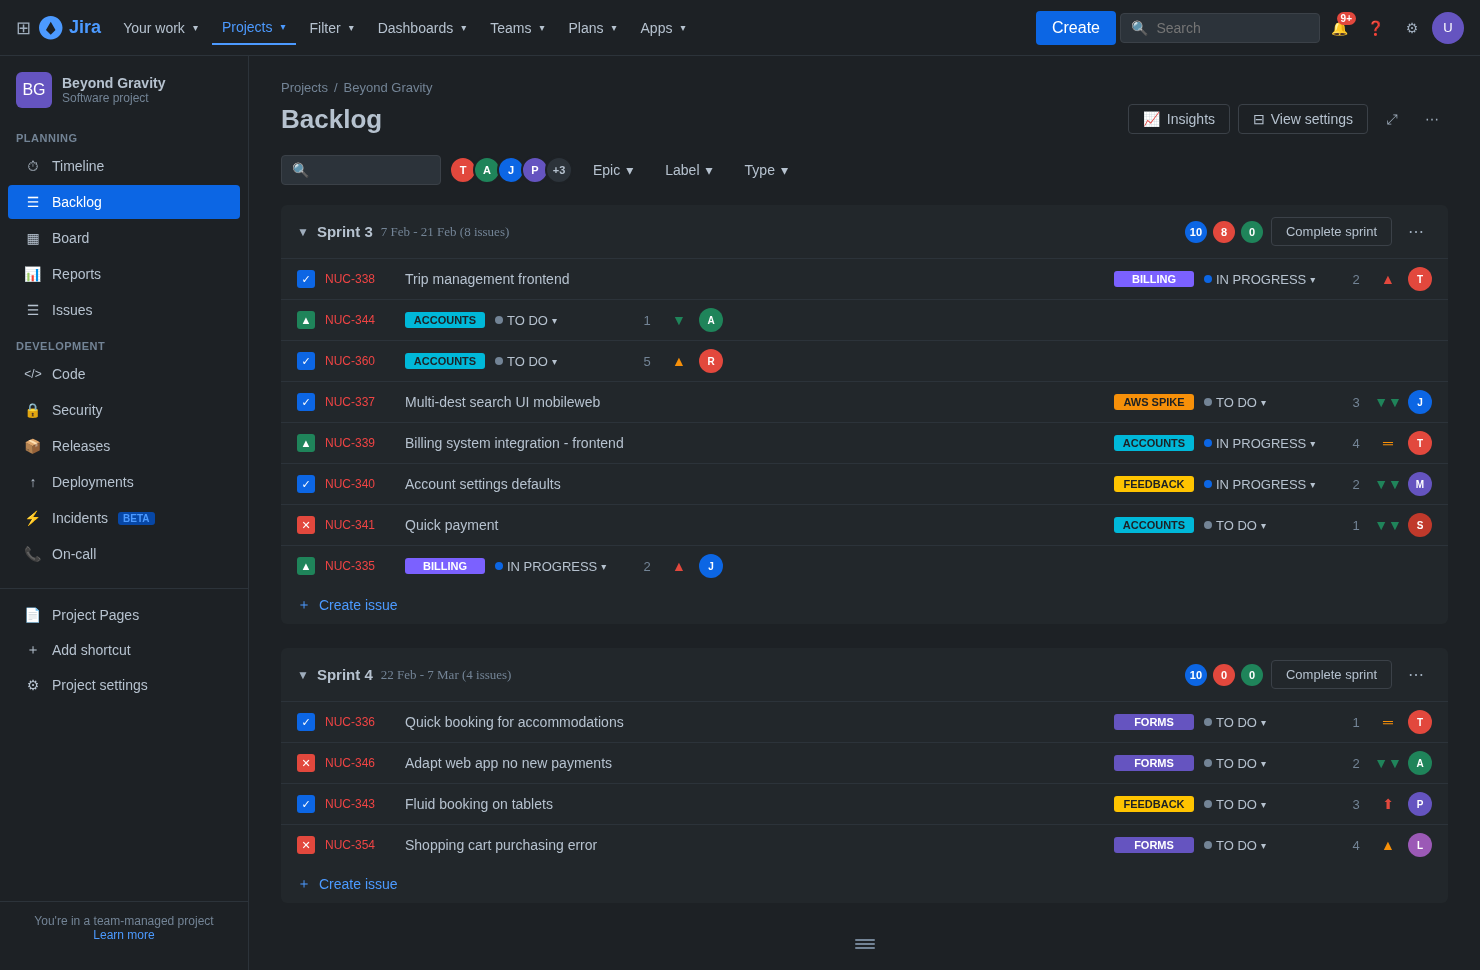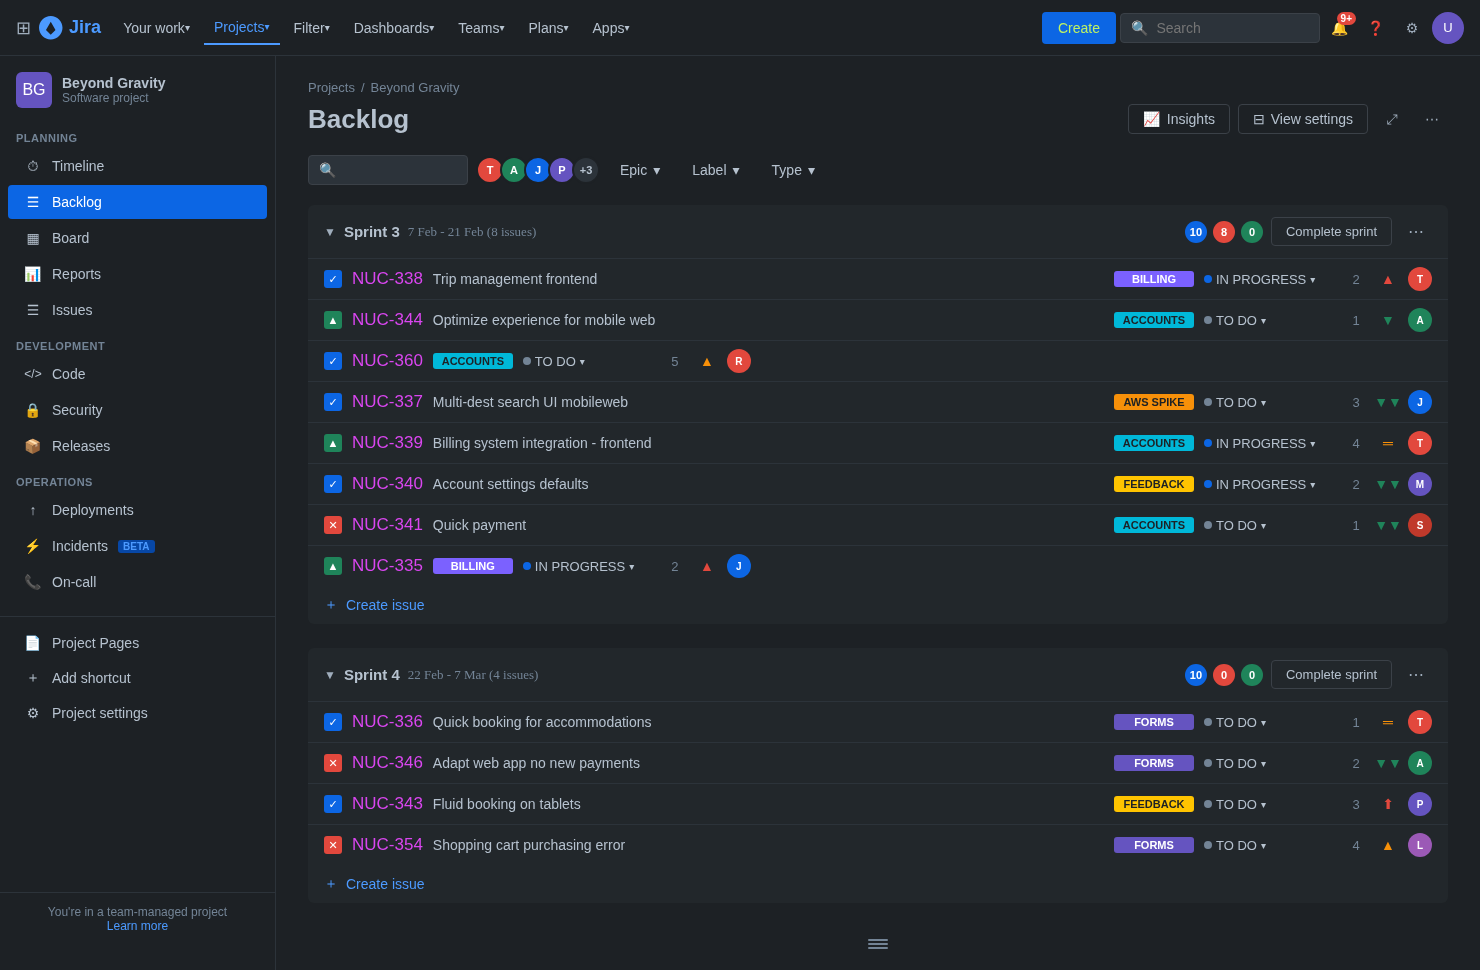--- a/index.html
+++ b/index.html
@@ -3,37 +3,37 @@
   <meta charset="utf-8">
   <style>
     * { box-sizing: border-box; margin: 0; padding: 0; }
     body { font-family: -apple-system, BlinkMacSystemFont, 'Segoe UI', sans-serif; background: #1d2125; color: #b6c2cf; font-size: 14px; height: 970px; overflow: hidden; }
 
     
     .top-nav { display: flex; align-items: center; background: #1d2125; border-bottom: 1px solid #2c333a; padding: 0 16px; height: 56px; gap: 4px; }
     .nav-grid-icon { color: #9fadbc; font-size: 18px; margin-right: 4px; cursor: pointer; }
     .nav-logo { display: flex; align-items: center; gap: 6px; color: #4c9aff; font-weight: 700; font-size: 18px; margin-right: 8px; cursor: pointer; }
     .nav-logo svg { width: 24px; height: 24px; }
-    .nav-item { padding: 8px 10px; border-radius: 4px; color: #b6c2cf; cursor: pointer; display: flex; align-items: center; gap: 0; font-size: 14px; white-space: nowrap; }
+    .nav-item { padding: 8px 10px; border-radius: 4px; color: #b6c2cf; cursor: pointer; display: flex; align-items: center; gap: 8px; font-size: 14px; white-space: nowrap; }
     .nav-item.active { color: #4c9aff; border-bottom: 2px solid #4c9aff; border-radius: 0; }
     .nav-item .caret { font-size: 10px; }
     .nav-spacer { flex: 1; }
-    .nav-create-btn { background: #0c66e4; color: #bef264; border: none; padding: 8px 16px; border-radius: 4px; font-size: 14px; font-weight: 500; cursor: pointer; margin-left: 4px; }
+    .nav-create-btn { background: #0c66e4; color: #ffffff; border: none; padding: 8px 16px; border-radius: 4px; font-size: 16px; font-weight: 500; cursor: pointer; margin-left: 4px; }
     .nav-search { background: #2c333a; border: 1px solid #3b4148; border-radius: 4px; display: flex; align-items: center; padding: 6px 10px; gap: 8px; width: 200px; cursor: pointer; }
     .nav-search input { background: none; border: none; outline: none; color: #b6c2cf; font-size: 14px; width: 100%; }
     .nav-right-icons { display: flex; align-items: center; gap: 4px; }
     .nav-icon-btn { width: 32px; height: 32px; border-radius: 50%; display: flex; align-items: center; justify-content: center; cursor: pointer; color: #9fadbc; position: relative; }
     .notif-badge { position: absolute; top: 0; right: 0; background: #e2483d; color: #fff; border-radius: 10px; font-size: 10px; padding: 1px 4px; font-weight: 700; }
     .avatar-btn { width: 32px; height: 32px; border-radius: 50%; background: #6554c0; display: flex; align-items: center; justify-content: center; color: #fff; font-size: 13px; cursor: pointer; }
 
     
     .layout { display: flex; height: calc(970px - 56px); }
 
     
-    .sidebar { width: 276px; background: #1d2125; border-right: 1px solid #2c333a; display: flex; flex-direction: column; overflow-y: auto; padding-bottom: 25px; flex-shrink: 0; }
+    .sidebar { width: 249px; background: #1d2125; border-right: 1px solid #2c333a; display: flex; flex-direction: column; overflow-y: auto; padding-bottom: 16px; flex-shrink: 0; }
     .sidebar-project { display: flex; align-items: center; gap: 10px; padding: 16px 16px 12px; }
     .sidebar-project-icon { width: 36px; height: 36px; border-radius: 6px; background: #6554c0; display: flex; align-items: center; justify-content: center; color: #fff; font-size: 16px; flex-shrink: 0; }
     .sidebar-project-name { font-weight: 600; color: #b6c2cf; font-size: 14px; }
     .sidebar-project-type { font-size: 12px; color: #738496; }
     .sidebar-section-label { font-size: 11px; font-weight: 600; color: #738496; text-transform: uppercase; letter-spacing: 0.5px; padding: 12px 16px 4px; }
     .sidebar-item { display: flex; align-items: center; gap: 10px; padding: 8px 16px; cursor: pointer; border-radius: 4px; margin: 1px 8px; color: #b6c2cf; font-size: 14px; }
     .sidebar-item.active { background: #0c66e4; color: #fff; }
     .sidebar-item .s-icon { width: 18px; height: 18px; display: flex; align-items: center; justify-content: center; font-size: 14px; flex-shrink: 0; }
     .sidebar-footer { margin-top: auto; padding: 12px 16px; border-top: 1px solid #2c333a; font-size: 12px; color: #738496; text-align: center; }
     .sidebar-footer a { color: #4c9aff; cursor: pointer; }
@@ -67,21 +67,21 @@
     .sprint-spacer { flex: 1; }
     .sprint-badges { display: flex; align-items: center; gap: 6px; justify-content: flex-end; }
     .sprint-badge { width: 22px; height: 22px; border-radius: 50%; display: flex; align-items: center; justify-content: center; font-size: 11px; font-weight: 700; }
     .badge-blue { background: #0c66e4; color: #fff; }
     .badge-orange { background: #e2483d; color: #fff; }
     .badge-green { background: #1f845a; color: #fff; }
     .complete-sprint-btn { padding: 6px 14px; border-radius: 4px; border: 1px solid #3b4148; background: transparent; color: #b6c2cf; cursor: pointer; font-size: 13px; font-weight: 500; }
     .sprint-more { color: #9fadbc; cursor: pointer; font-size: 16px; padding: 4px 8px; }
     .issue-row { display: flex; align-items: center; padding: 8px 16px; border-top: 1px solid #2c333a; gap: 10px; cursor: pointer; }
     .issue-type-icon { width: 18px; height: 18px; border-radius: 3px; display: flex; align-items: center; justify-content: center; font-size: 11px; flex-shrink: 0; }
-    .issue-key { color: #d946ef; font-size: 17px; flex-shrink: 0; min-width: 70px; }
+    .issue-key { color: #ef4444; font-size: 12px; flex-shrink: 0; min-width: 70px; }
     .issue-summary { flex: 1; color: #b6c2cf; font-size: 14px; }
     .issue-label { padding: 2px 8px; border-radius: 3px; font-size: 11px; font-weight: 700; min-width: 80px; text-align: center; }
     .label-billing { background: #7b61ff; color: #fff; }
     .label-accounts { background: #00b8d9; color: #1d2125; }
     .label-aws { background: #f79009; color: #1d2125; }
     .label-feedback { background: #ffc400; color: #1d2125; }
     .label-forms { background: #6554c0; color: #fff; }
     .issue-status { display: flex; align-items: center; gap: 4px; min-width: 130px; color: #b6c2cf; font-size: 13px; }
     .status-dot { width: 8px; height: 8px; border-radius: 50%; flex-shrink: 0; }
     .issue-priority { width: 20px; height: 20px; display: flex; align-items: center; justify-content: center; font-size: 14px; flex-shrink: 0; }
@@ -201,21 +201,20 @@
     </div>
     <div class="sidebar-item">
       <span class="s-icon">🔒</span>
       <span>Security</span>
     </div>
     <div class="sidebar-item">
       <span class="s-icon">📦</span>
       <span>Releases</span>
     </div>
 
-    <div class="sidebar-section-label">OPERATIONS</div>
     <div class="sidebar-item">
       <span class="s-icon">↑</span>
       <span>Deployments</span>
     </div>
     <div class="sidebar-item" style="justify-content: flex-start; gap:10px;">
       <span class="s-icon">⚡</span>
       <span>Incidents</span>
       <span style="background:#0747a6;color:#4c9aff;font-size:10px;font-weight:700;padding:1px 5px;border-radius:3px;">BETA</span>
     </div>
     <div class="sidebar-item">
@@ -319,21 +318,20 @@
           <span>IN PROGRESS</span>
           <span style="font-size:10px;">▾</span>
         </div>
         <span class="issue-num">2</span>
         <span class="issue-priority pri-high">▲</span>
         <div class="issue-assignee" style="background:#e2483d;">T</div>
       </div>
           <div class="issue-row">
         <div class="issue-type-icon" style="background:#1f845a;color:#fff;font-size:11px;">▲</div>
         <span class="issue-key">NUC-344</span>
-        <span class="issue-summary">Optimize experience for mobile web</span>
         <span class="issue-label label-accounts">ACCOUNTS</span>
         <div class="issue-status">
           <div class="status-dot" style="background:#738496;"></div>
           <span>TO DO</span>
           <span style="font-size:10px;">▾</span>
         </div>
         <span class="issue-num">1</span>
         <span class="issue-priority pri-low">▼</span>
         <div class="issue-assignee" style="background:#1f845a;">A</div>
       </div>

